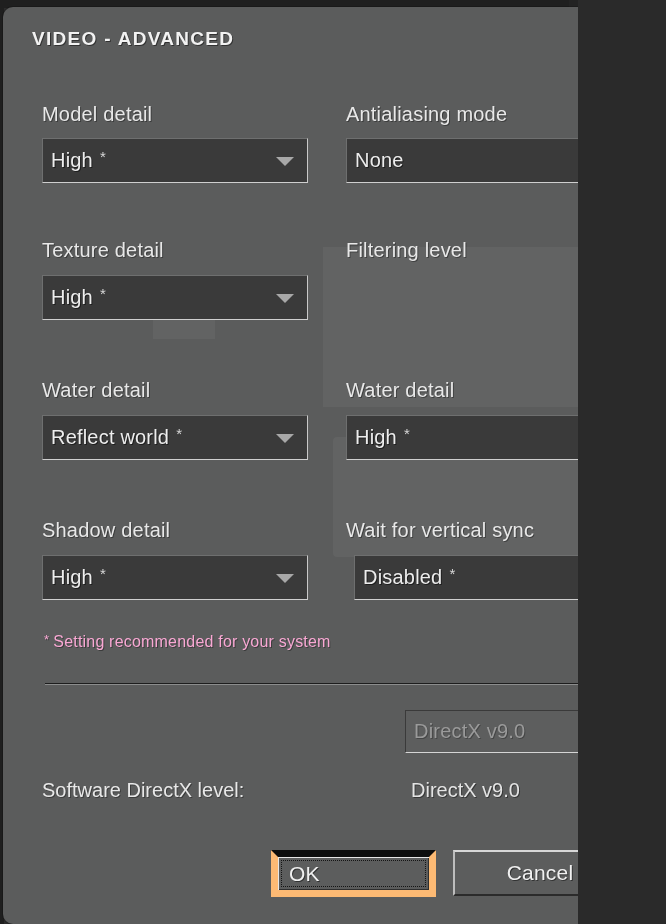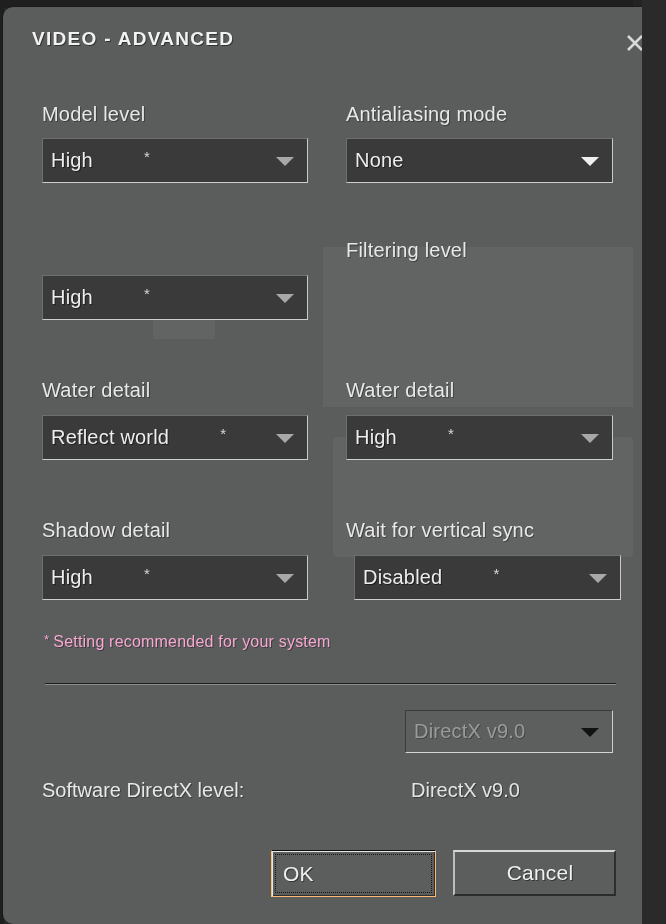--- a/index.html
+++ b/index.html
@@ -10,21 +10,21 @@
   body {
     width: 666px;
     height: 924px;
     overflow: hidden;
     font-family: "Liberation Sans", sans-serif;
     -webkit-font-smoothing: none;
   }
 
   #screen {
     position: relative;
-    width: 642px;
+    width: 578px;
     height: 924px;
     background: #2c2c2c;
     overflow: hidden;
     text-decoration: underline;
   }
 
   
   .backdrop-top {
     position: absolute;
     left: 0; top: 0;
@@ -107,21 +107,20 @@
     position: absolute;
     box-sizing: border-box;
     background: #3a3a3a;
     border-top: 1px solid #6e6f6f;
     border-left: 1px solid #6e6f6f;
     border-right: 1px solid #c9c9c9;
     border-bottom: 1px solid #cfcfcf;
     cursor: pointer;
     display: flex;
     align-items: center;
-    gap: 44px;
   }
   .combo .combo-text {
     font-size: 20px;
     color: #ededed;
     text-shadow: 1px 1px 0 rgba(0,0,0,0.5);
     margin-left: 8px;
     white-space: nowrap;
     letter-spacing: 0.2px;
   }
   .combo .rec-star {
@@ -213,21 +212,21 @@
   }
   .btn .btn-text {
     font-size: 21px;
     color: #f0f0f0;
     text-shadow: 1px 1px 0 rgba(0,0,0,0.45);
     margin-left: 11px;
     letter-spacing: 0.2px;
   }
 
   .btn-ok {
-    border: 1px solid #fdba74;
+    border: 7px solid #fdba74;
     border-top-color: #0d0d0d;
     box-shadow: inset 1px 1px 0 0 #e6e6e6, inset -1px -1px 0 0 #2f2f2f;
   }
   .btn-ok .focus-ring {
     position: absolute;
     left: 3px; top: 3px; right: 3px; bottom: 3px;
     border: 1px dotted #151515;
     pointer-events: none;
   }
 
@@ -255,33 +254,34 @@
     <div class="blotch b3"></div>
 
     <div class="title">VIDEO - ADVANCED</div>
 
     <div class="close-btn">
       <svg width="22" height="22" viewBox="0 0 22 22" aria-hidden="true">
         <path d="M4 4 L18 18 M18 4 L4 18" stroke="#d8d8d8" stroke-width="2.6" fill="none" stroke-linecap="butt"></path>
       </svg>
     </div>
 
-    <div class="field-label" style="left:39px; top:96px;">Model level</div>
+    <div class="field-label" style="left:39px; top:96px;">Model detail</div>
     <div class="combo" style="left:39px; top:131px; width:266px; height:45px;">
       <span class="combo-text">High</span>
       <span class="rec-star">*</span>
       <span class="arrow"></span>
     </div>
 
     <div class="field-label" style="left:343px; top:96px;">Antialiasing mode</div>
     <div class="combo bright" style="left:343px; top:131px; width:267px; height:45px;">
       <span class="combo-text">None</span>
       <span class="arrow"></span>
     </div>
 
+    <div class="field-label" style="left:39px; top:232px;">Texture detail</div>
     <div class="combo" style="left:39px; top:268px; width:266px; height:45px;">
       <span class="combo-text">High</span>
       <span class="rec-star">*</span>
       <span class="arrow"></span>
     </div>
 
     <div class="field-label" style="left:343px; top:232px;">Filtering level</div>
 
     <div class="field-label" style="left:39px; top:372px;">Water detail</div>
     <div class="combo" style="left:39px; top:408px; width:266px; height:45px;">

